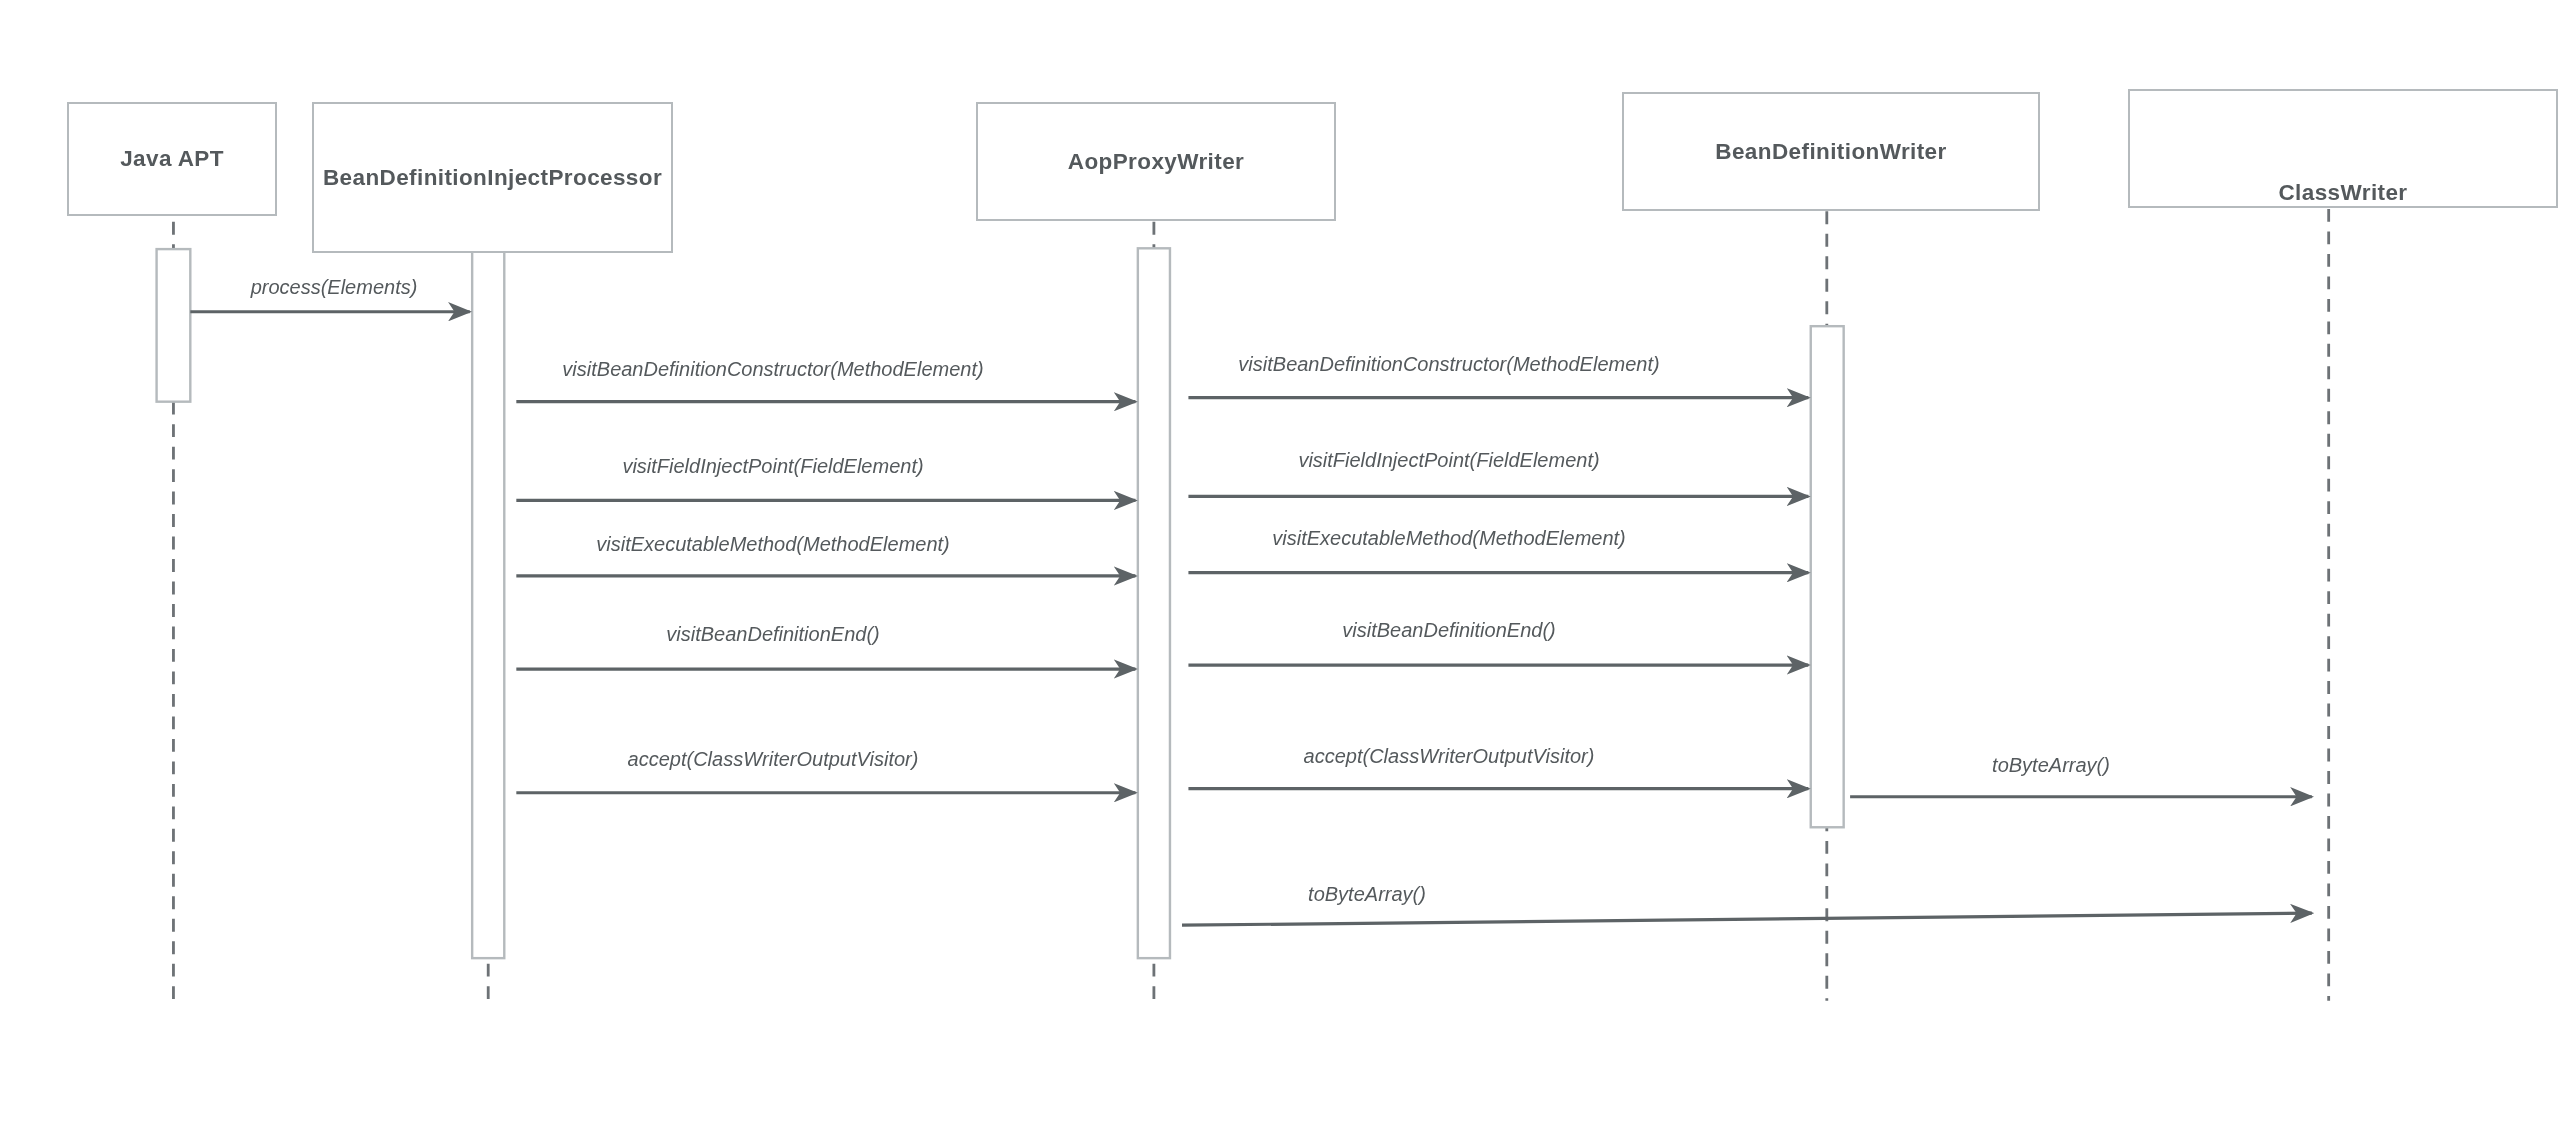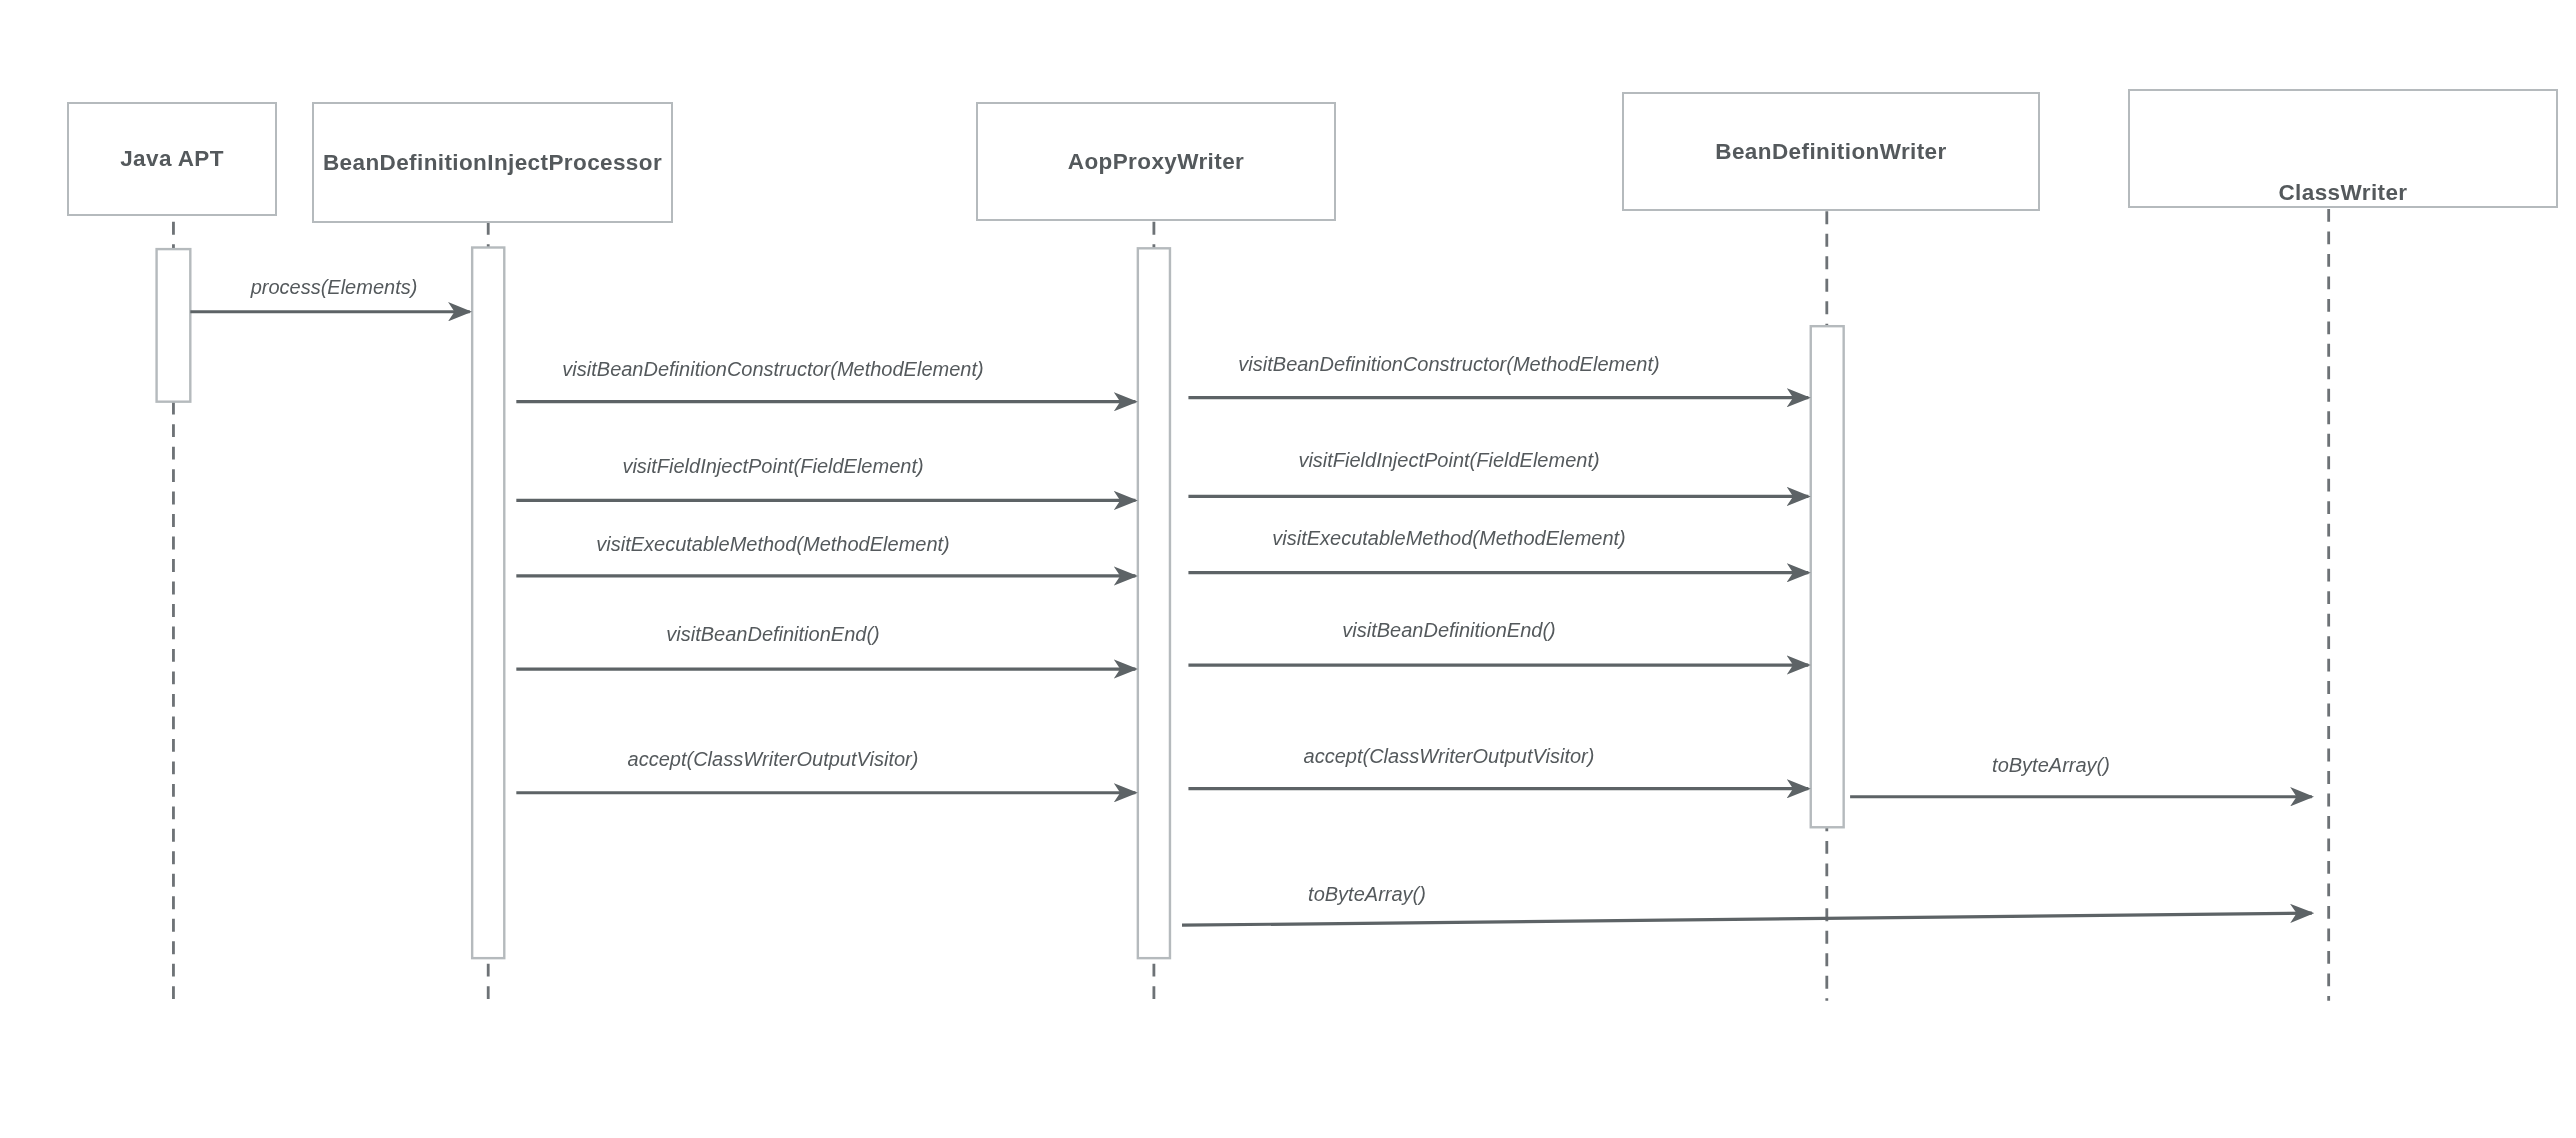--- a/index.html
+++ b/index.html
@@ -86,21 +86,21 @@
       <line x1="643" y1="987" x2="1414" y2="987"></line>
       <line x1="1480" y1="982" x2="2252" y2="982"></line>
       <line x1="2304" y1="992" x2="2879" y2="992"></line>
       <line x1="1472" y1="1152" x2="2879" y2="1137"></line>
     </g>
   </svg>
 
   <div class="participant-box" style="left:67px;   top:102px; width:210px; height:114px;">
     <span class="participant-label">Java APT</span>
   </div>
-  <div class="participant-box" style="left:312px;  top:102px; width:361px; height:121px;">
+  <div class="participant-box" style="left:312px;  top:102px; width:361px; height:151px;">
     <span class="participant-label">BeanDefinitionInjectProcessor</span>
   </div>
   <div class="participant-box" style="left:976px; top:102px; width:360px; height:119px;">
     <span class="participant-label">AopProxyWriter</span>
   </div>
   <div class="participant-box" style="left:1622px; top:92px; width:418px; height:119px;">
     <span class="participant-label">BeanDefinitionWriter</span>
   </div>
   <div class="participant-box" style="left:2128px; top:89px; width:430px; height:119px;align-items:flex-end;">
     <span class="participant-label">ClassWriter</span>

